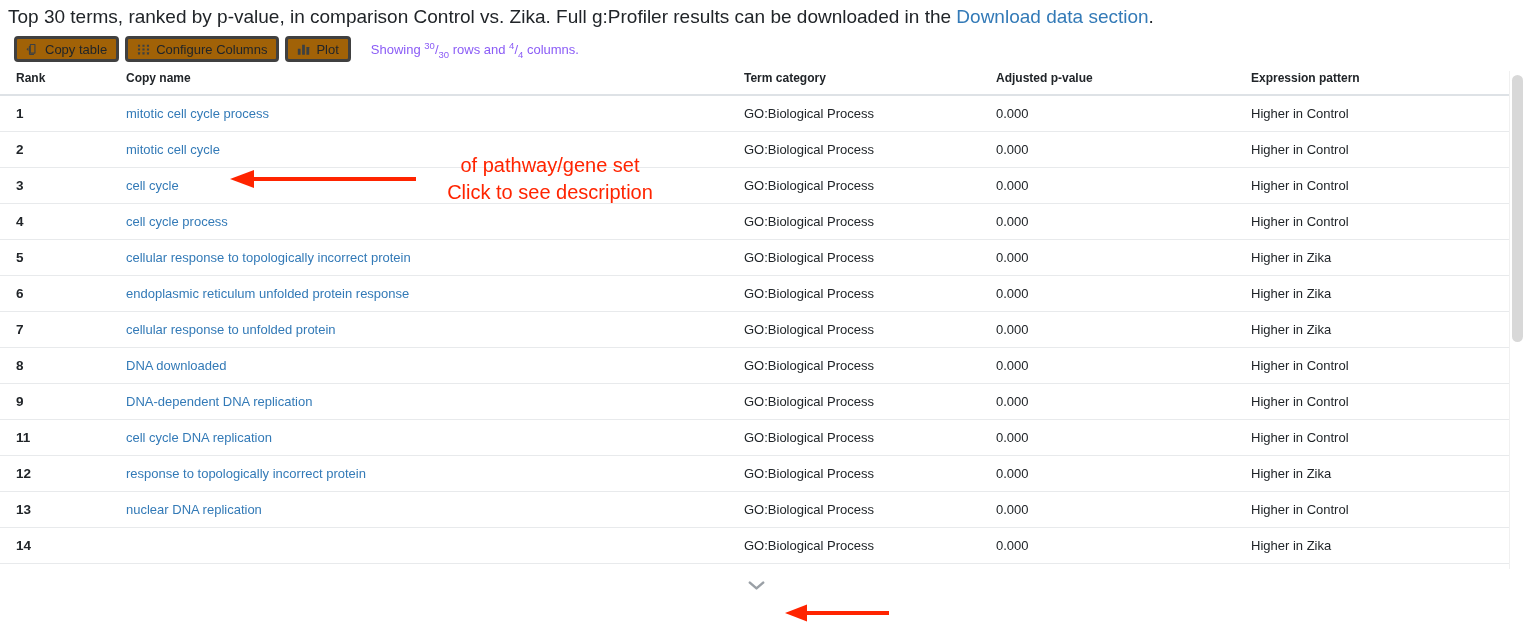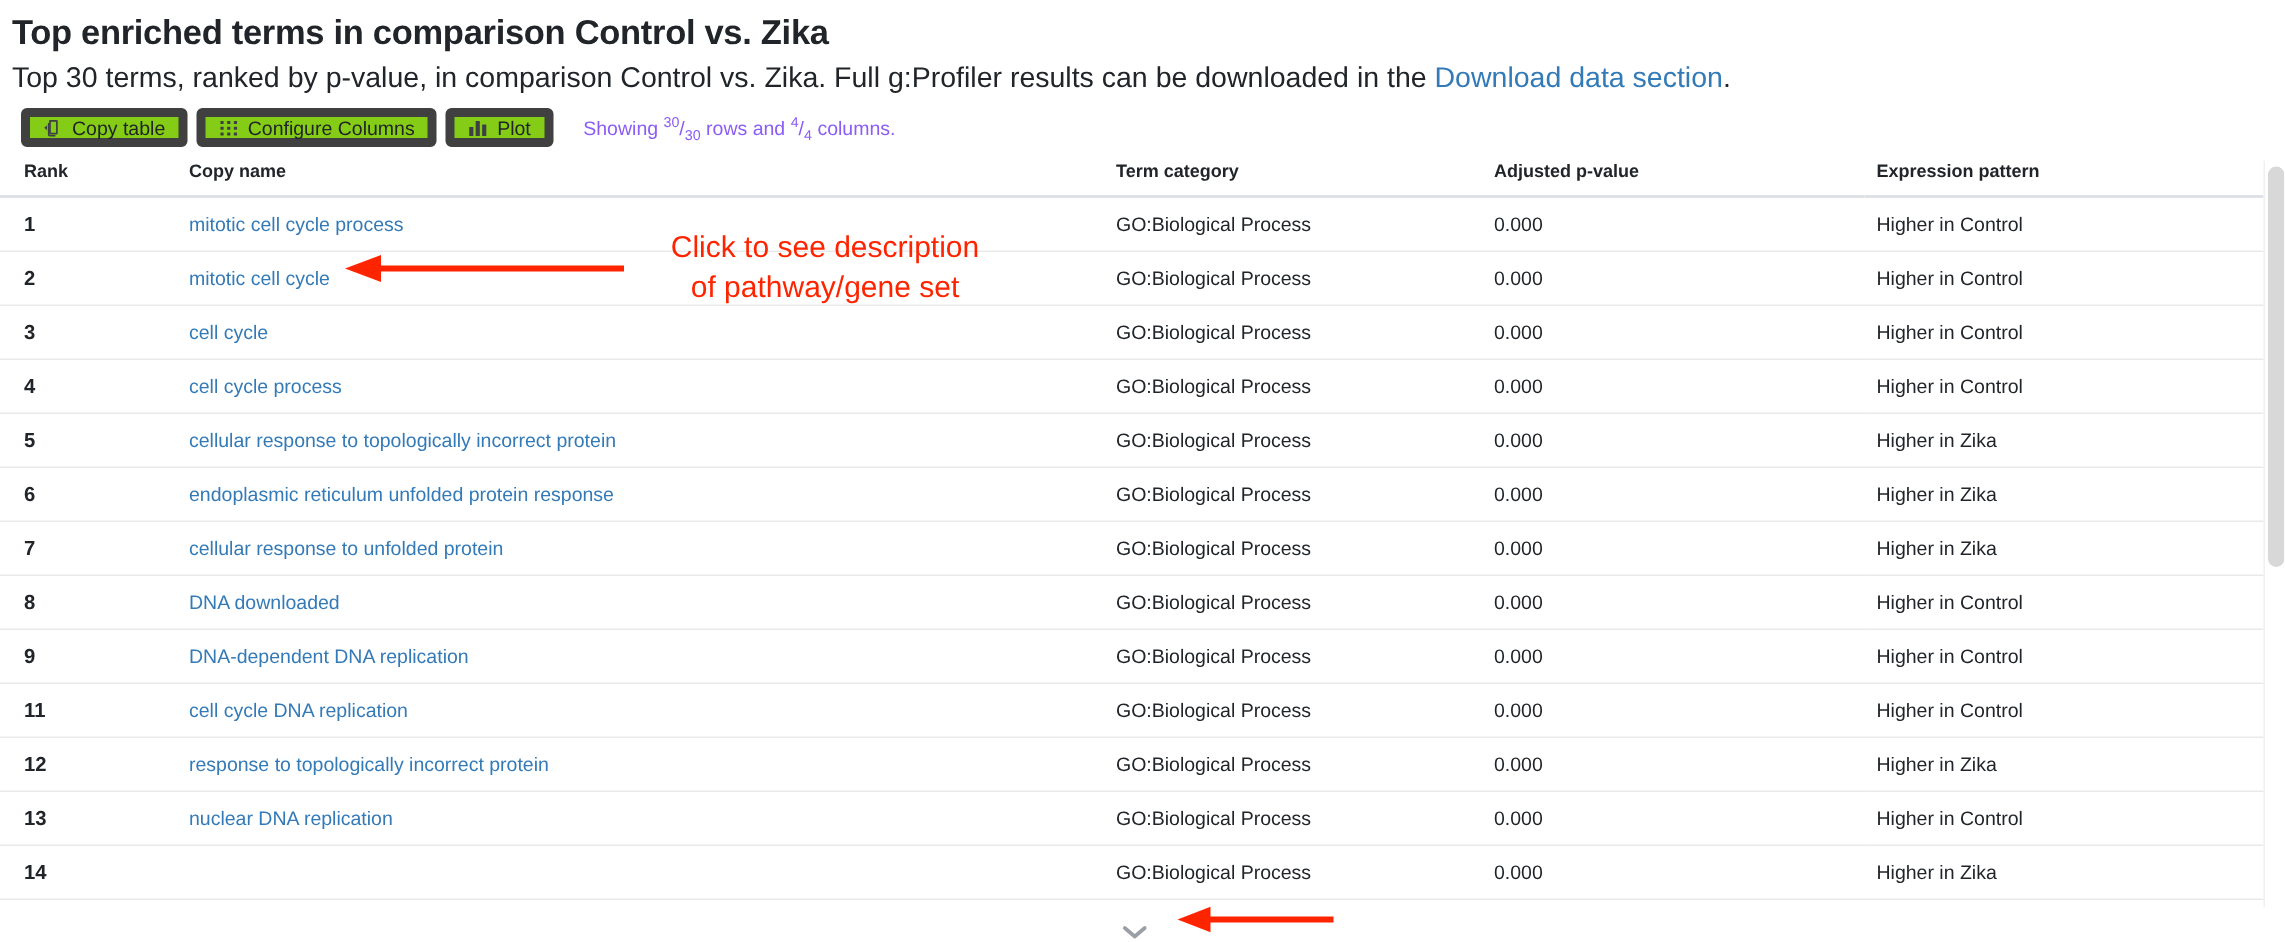--- a/index.html
+++ b/index.html
@@ -52,22 +52,22 @@
     padding: 10px 0 0 14px;
     gap: 6px;
   }
 
   .btn {
     display: inline-flex;
     align-items: center;
     gap: 6px;
     height: 26px;
     padding: 0 9px;
-    background: #84cc16;
-    border: 6px solid #404040;
+    background: #a16207;
+    border: 3px solid #404040;
     border-radius: 4px;
     font-size: 13px;
     line-height: 1;
     color: #212529;
     cursor: pointer;
     white-space: nowrap;
     font-family: "Liberation Sans", sans-serif;
   }
 
   .showing {
@@ -208,21 +208,20 @@
   }
   .arrow { position: absolute; pointer-events: none; }
   .arrow-1 { left: 228px; top: 168px; }
   .arrow-2 { left: 783px; top: 602px; }
 </style>
 </head>
 <body>
 
 <div class="page">
 
-  <h1 class="page-title">Top enriched terms in comparison Control vs. Zika</h1>
 
   <p class="subtitle">
     <span>Top 30 terms, ranked by p-value, in comparison Control vs. Zika. Full g:Profiler results can be downloaded in the </span><a href="#">Download data section</a><span>.</span>
   </p>
 
   <div class="toolbar">
 
     <button class="btn">
       <span class="icn">
         <svg width="13" height="13" viewBox="0 0 16 16" fill="#3c4043">
@@ -385,22 +384,22 @@
 
   <div class="expand-bar">
     <span class="chev">
       <svg width="19" height="13" viewBox="0 0 20 13" fill="none" stroke="#9aa0a6" stroke-width="2.6" stroke-linecap="round" stroke-linejoin="round">
         <polyline points="3,3.5 10,9.5 17,3.5"></polyline>
       </svg>
     </span>
   </div>
 
   <div class="anno anno-1">
+    <div>of pathway/gene set</div>
     <div>Click to see description</div>
-    <div>of pathway/gene set</div>
   </div>
   <div class="arrow arrow-1">
     <svg width="190" height="22" viewBox="0 0 190 22">
       <line x1="188" y1="11" x2="24" y2="11" stroke="#ff2400" stroke-width="4"></line>
       <polygon points="2,11 26,2 26,20" fill="#ff2400"></polygon>
     </svg>
   </div>
 
   <div class="anno anno-2">Click to expand table</div>
   <div class="arrow arrow-2">

